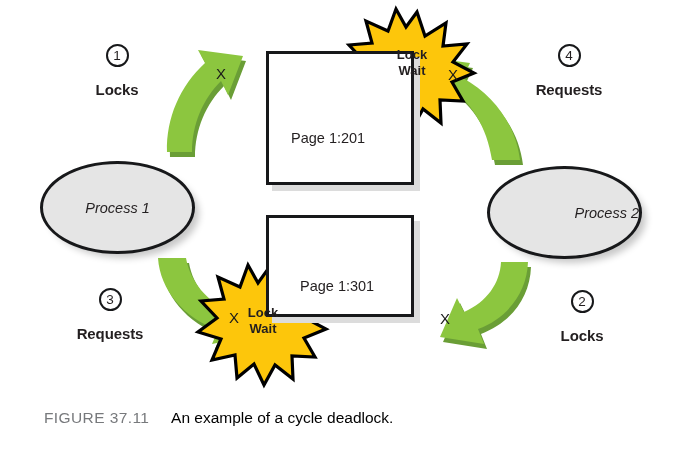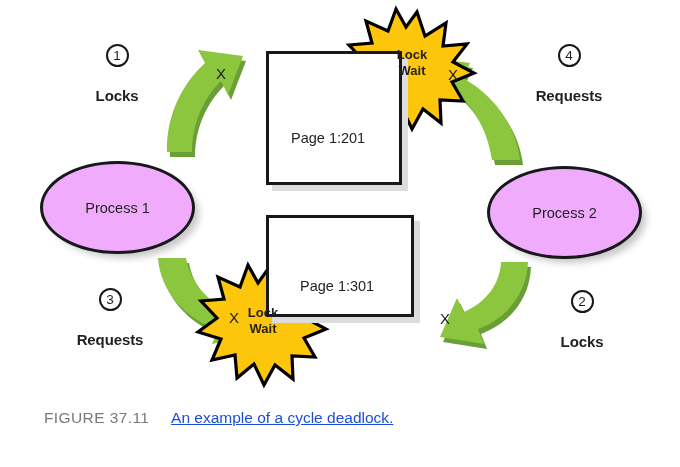--- a/index.html
+++ b/index.html
@@ -28,36 +28,37 @@
     font-size:14.5px;
     color:#231f20;
     white-space:nowrap;
   }
 
   
   .proc{
     position:absolute;
     border:3px solid #17181a;
     border-radius:50%;
-    background:#f0abfc;
+    background:#e5e5e5;
     box-sizing:border-box;
     display:flex;align-items:center;justify-content:center;
     font-size:14.5px;color:#231f20;
     box-shadow:6px 6px 7px -2px rgba(0,0,0,0.22);
+    font-style:italic;
   }
 
   
   .step{position:absolute;text-align:center;width:120px;}
   .step .num{
     width:23px;height:23px;border:2px solid #17181a;border-radius:50%;
     margin:0 auto;line-height:20px;font-size:13.5px;color:#231f20;
     box-sizing:border-box;
   }
   .step .word{
-    margin-top:20px;font-size:15px;font-weight:bold;color:#231f20;
+    margin-top:14px;font-size:15px;font-weight:bold;color:#231f20;
     letter-spacing:-0.1px;
   }
 
   
   .xmark{
     position:absolute;font-size:15px;color:#1a1a1a;
     font-family:"Liberation Sans", sans-serif;
   }
 
   
@@ -65,21 +66,21 @@
     position:absolute;text-align:center;color:#231f20;
     font-size:13px;font-weight:bold;line-height:16px;
     white-space:nowrap;
   }
 
   
   .caption{
     position:absolute;font-size:15.5px;white-space:nowrap;
   }
   .caption .fignum{color:#77797c;letter-spacing:0.4px;}
-  .caption .figtext{color:#1d4ed8;text-decoration:underline;}
+  .caption .figtext{color:#000000;}
 
   
   .wm{position:absolute;}
   .wm .cn{
     position:absolute;color:#1b3d8f;font-weight:bold;
     font-size:19px;letter-spacing:1px;
     font-family:"DejaVu Sans", sans-serif;
   }
   .wm .dom{
     position:absolute;color:#1b3d8f;font-size:12px;
@@ -124,21 +125,21 @@
                L369,83 L346,76 L365,62 L349,45 L372,43 L366,21 L388,31 L396,9 L406,27 Z" fill="#FDC60B" stroke="#000000" stroke-width="3.2" stroke-linejoin="miter"></path>
     </g>
 
     <g>
       <path d="M268,269 L277,292 L297,279 L295,302 L318,300 L305,318 L326,329 L304,338 L315,357
                L292,356 L293,379 L275,365 L264,385 L254,364 L237,378 L235,355 L212,360
                L221,339 L198,332 L217,318 L201,301 L224,299 L218,277 L240,287 L248,265 L258,283 Z" fill="#FDC60B" stroke="#000000" stroke-width="3.2" stroke-linejoin="miter"></path>
     </g>
   </svg>
 
-  <div class="pagebox" style="left:266px;top:51px;width:136px;height:134px;">
+  <div class="pagebox" style="left:266px;top:51px;width:148px;height:134px;">
     <span class="plabel" style="left:22px;top:76px;">Page 1:201</span>
   </div>
 
   <div class="pagebox" style="left:266px;top:215px;width:148px;height:102px;">
     <span class="plabel" style="left:31px;top:60px;">Page 1:301</span>
   </div>
 
   <div class="bursttext" style="left:377px;top:47px;width:70px;">
     <div>Lock</div>
     <div>Wait</div>
@@ -146,21 +147,21 @@
 
   <div class="bursttext" style="left:228px;top:305px;width:70px;">
     <div>Lock</div>
     <div>Wait</div>
   </div>
 
   <div class="proc" style="left:40px;top:161px;width:155px;height:93px;">
     <span>Process 1</span>
   </div>
 
-  <div class="proc" style="left:487px;top:166px;width:155px;height:93px;">
+  <div class="proc" style="left:487px;top:166px;width:155px;height:93px;justify-content:flex-end;">
     <span>Process 2</span>
   </div>
 
   <div class="step" style="left:57px;top:44px;">
     <div class="num">1</div>
     <div class="word">Locks</div>
   </div>
 
   <div class="step" style="left:509px;top:44px;">
     <div class="num">4</div>

